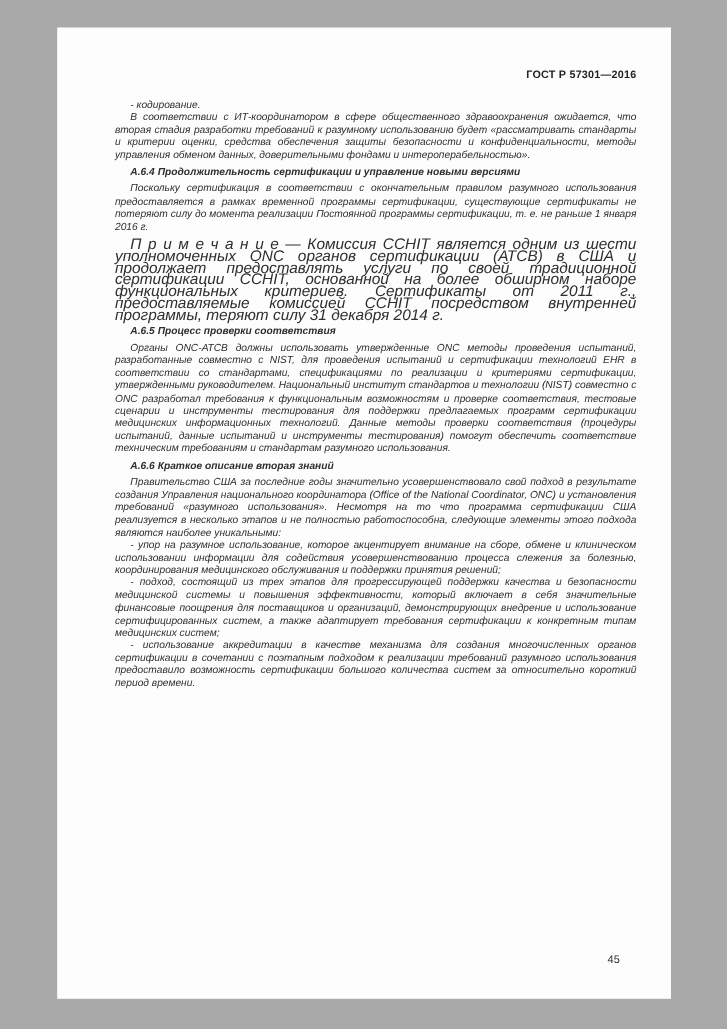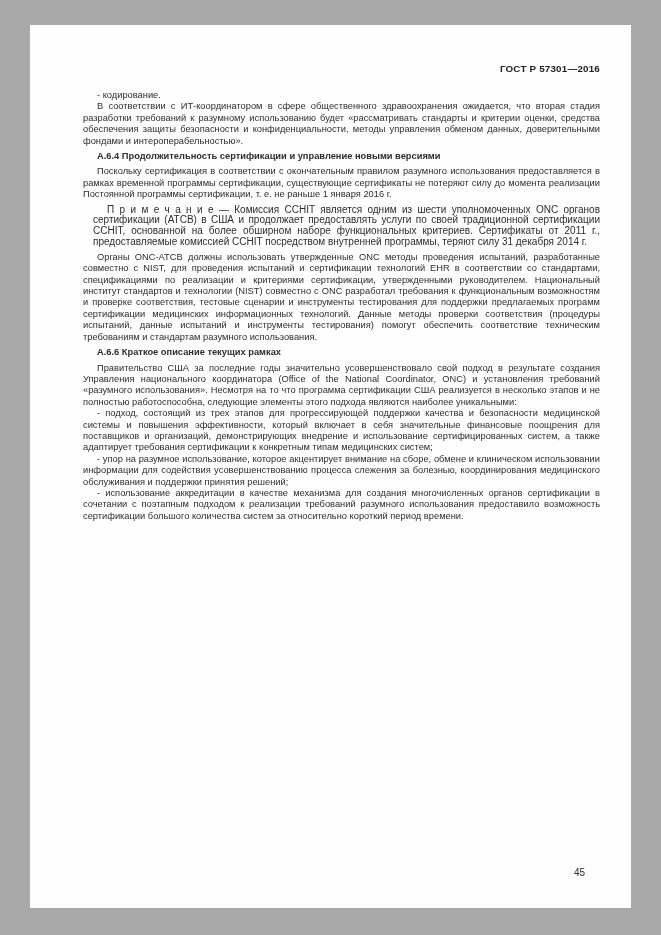--- a/index.html
+++ b/index.html
@@ -9,56 +9,57 @@
     font-family: "Liberation Sans", "DejaVu Sans", sans-serif;
   }
   .canvas {
     width: 661px;
     height: 935px;
     background: #a9a9a9;
     overflow: hidden;
   }
   .sheet {
     position: relative;
-    width: 601px;
+    width: 558px;
     height: 883px;
     margin: 25px auto 0 auto;
     background: #fdfdfd;
     box-sizing: border-box;
     padding: 38px 31px 0 53px;
     color: #2e2e2e;
   }
   .running-header {
     text-align: right;
     font-weight: bold;
     font-size: 9.8px;
     letter-spacing: 0.2px;
     margin-bottom: 16px;
     color: #222;
   }
   .body-text {
     font-size: 9.3px;
     line-height: 11.4px;
     text-align: justify;
+    font-style: italic;
   }
   .para {
     margin: 0;
     text-indent: 14px;
   }
   .heading {
     margin: 4px 0 4px 0;
     text-indent: 14px;
     font-weight: bold;
     font-size: 9.3px;
     line-height: 11.4px;
   }
   .note {
-    margin: 4px 0 4px 10px;
+    margin: 4px 0 4px 0;
     text-indent: 14px;
-    font-size: 10px;
+    font-size: 14px;
     line-height: 10.8px;
   }
   .page-number {
     position: absolute;
     right: 46px;
     bottom: 30px;
     font-size: 10px;
     color: #2e2e2e;
   }
 </style>
@@ -69,24 +70,25 @@
   <div class="sheet">
 
     <div class="running-header">ГОСТ Р 57301—2016</div>
 
     <div class="body-text">
       <p class="para">- кодирование.</p>
       <p class="para">В соответствии с ИТ-координатором в сфере общественного здравоохранения ожидается, что вторая стадия разработки требований к разумному использованию будет «рассматривать стандарты и критерии оценки, средства обеспечения защиты безопасности и конфиденциальности, методы управления обменом данных, доверительными фондами и интероперабельностью».</p>
       <p class="heading">А.6.4 Продолжительность сертификации и управление новыми версиями</p>
       <p class="para">Поскольку сертификация в соответствии с окончательным правилом разумного использования предоставляется в рамках временной программы сертификации, существующие сертификаты не потеряют силу до момента реализации Постоянной программы сертификации, т. е. не раньше 1 января 2016 г.</p>
       <p class="note">П р и м е ч а н и е — Комиссия CCHIT является одним из шести уполномоченных ONC органов сертификации (АТСВ) в США и продолжает предоставлять услуги по своей традиционной сертификации CCHIT, основанной на более обширном наборе функциональных критериев. Сертификаты от 2011 г., предоставляемые комиссией CCHIT посредством внутренней программы, теряют силу 31 декабря 2014 г.</p>
+      <p class="heading">А.6.5 Процесс проверки соответствия</p>
       <p class="para">Органы ONC-АТСВ должны использовать утвержденные ONC методы проведения испытаний, разработанные совместно с NIST, для проведения испытаний и сертификации технологий EHR в соответствии со стандартами, спецификациями по реализации и критериями сертификации, утвержденными руководителем. Национальный институт стандартов и технологии (NIST) совместно с ONC разработал требования к функциональным возможностям и проверке соответствия, тестовые сценарии и инструменты тестирования для поддержки предлагаемых программ сертификации медицинских информационных технологий. Данные методы проверки соответствия (процедуры испытаний, данные испытаний и инструменты тестирования) помогут обеспечить соответствие техническим требованиям и стандартам разумного использования.</p>
-      <p class="heading">А.6.6 Краткое описание текущих рамках</p>
+      <p class="heading">А.6.6 Краткое описание вторая знаний</p>
       <p class="para">Правительство США за последние годы значительно усовершенствовало свой подход в результате создания Управления национального координатора (Office of the National Coordinator, ONC) и установления требований «разумного использования». Несмотря на то что программа сертификации США реализуется в несколько этапов и не полностью работоспособна, следующие элементы этого подхода являются наиболее уникальными:</p>
+      <p class="para">- упор на разумное использование, которое акцентирует внимание на сборе, обмене и клиническом использовании информации для содействия усовершенствованию процесса слежения за болезнью, координирования медицинского обслуживания и поддержки принятия решений;</p>
       <p class="para">- подход, состоящий из трех этапов для прогрессирующей поддержки качества и безопасности медицинской системы и повышения эффективности, который включает в себя значительные финансовые поощрения для поставщиков и организаций, демонстрирующих внедрение и использование сертифицированных систем, а также адаптирует требования сертификации к конкретным типам медицинских систем;</p>
-      <p class="para">- упор на разумное использование, которое акцентирует внимание на сборе, обмене и клиническом использовании информации для содействия усовершенствованию процесса слежения за болезнью, координирования медицинского обслуживания и поддержки принятия решений;</p>
       <p class="para">- использование аккредитации в качестве механизма для создания многочисленных органов сертификации в сочетании с поэтапным подходом к реализации требований разумного использования предоставило возможность сертификации большого количества систем за относительно короткий период времени.</p>
     </div>
 
     <div class="page-number">45</div>
 
   </div>
 </div>
 
 </body></html>

